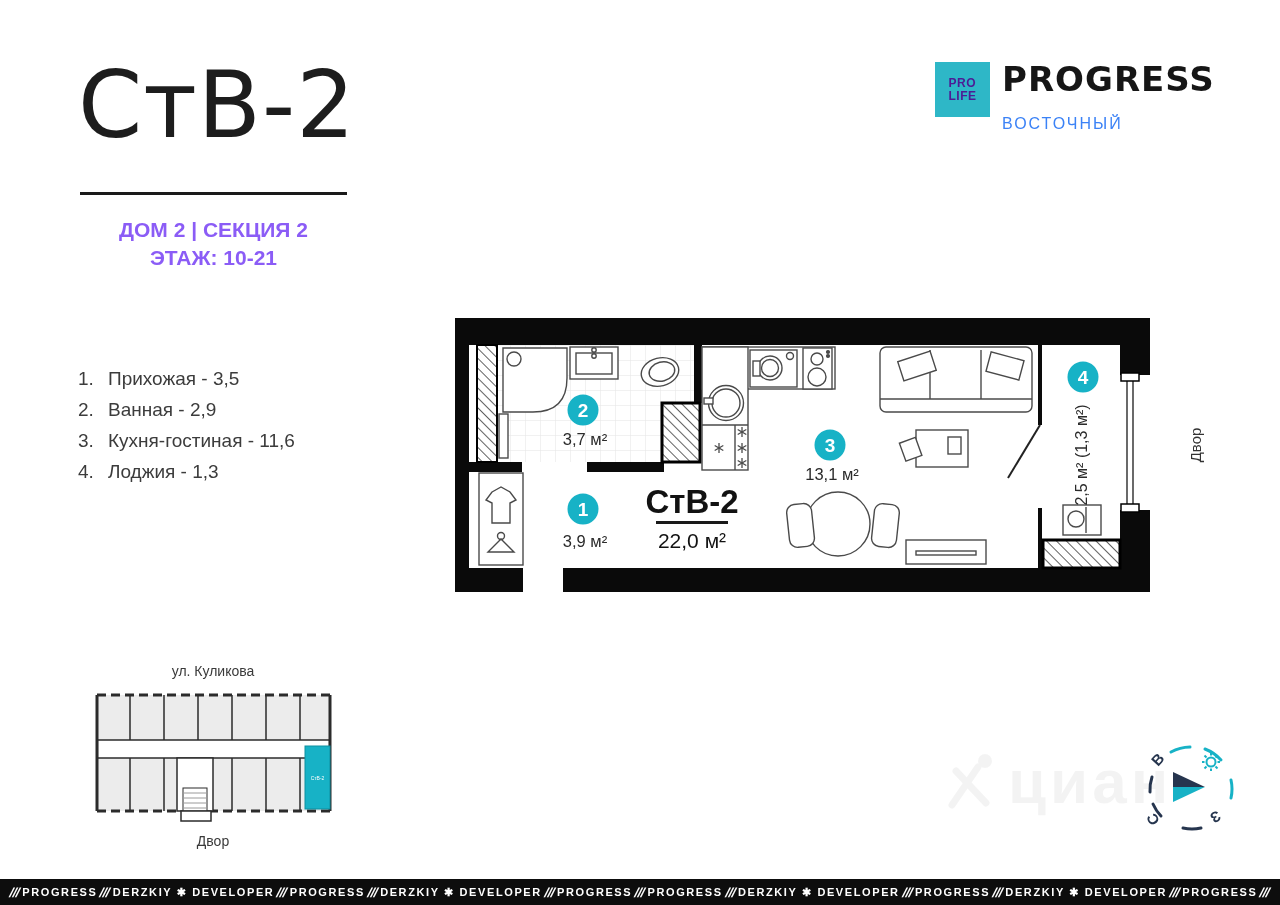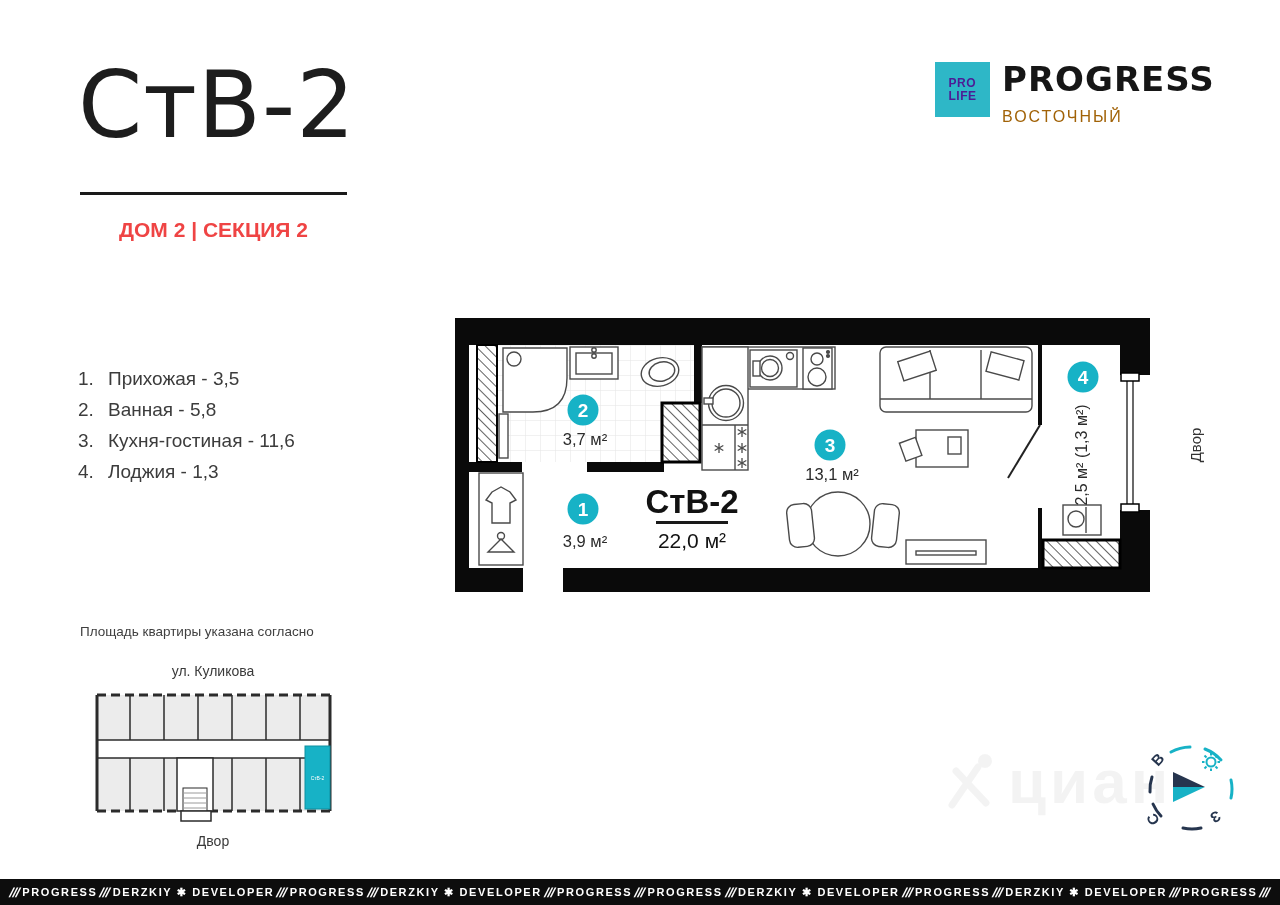--- a/index.html
+++ b/index.html
@@ -5,30 +5,30 @@
   html,body{margin:0;padding:0;background:#fff;}
   #screen{position:relative;width:1280px;height:905px;background:#fff;overflow:hidden;
           font-family:"Liberation Sans",sans-serif;color:#1d1d1d;}
   .abs{position:absolute;}
 
   
   .plan-title{left:78px;top:52px;font-family:"DejaVu Sans",sans-serif;
               font-size:92px;font-weight:500;letter-spacing:1px;color:#1d1d1d;}
   .title-rule{left:80px;top:192px;width:267px;height:3px;background:#1a1a1a;}
   .subtitle{left:80px;top:216px;width:267px;text-align:center;font-weight:bold;
-            font-size:21px;line-height:28px;color:#ef4444;}
+            font-size:21px;line-height:28px;color:#8b5cf6;}
 
   
   .brand{left:935px;top:62px;display:flex;align-items:flex-start;}
   .brand-badge{width:55px;height:55px;display:flex;align-items:center;justify-content:center;
                color:#4c1d95;font-size:12px;font-weight:bold;line-height:13px;letter-spacing:.5px;}
   .brand-text{margin-left:12px;}
   .brand-name{font-family:"DejaVu Sans",sans-serif;font-size:34px;font-weight:bold;
               letter-spacing:1px;color:#161616;line-height:34px;}
-  .brand-district{font-size:16px;letter-spacing:2px;color:#a16207;margin-top:12px;}
+  .brand-district{font-size:16px;letter-spacing:2px;color:#3b82f6;margin-top:19px;}
 
   
   .room-list{left:78px;top:368px;font-size:19px;color:#3c3c3c;}
   .room-list .row{display:flex;margin-bottom:9px;}
   .room-list .num{width:30px;}
 
   
   .total-title{left:90px;top:574px;font-size:24px;font-weight:bold;color:#101010;}
   .disclaimer{left:80px;top:622px;font-size:13.5px;line-height:20px;color:#3f3f3f;}
 
@@ -51,54 +51,54 @@
 </style>
 </head>
 <body>
 
 <div id="screen">
 
   <div class="abs plan-title">СтВ-2</div>
   <div class="abs title-rule"></div>
   <div class="abs subtitle">
     <div>ДОМ 2 | СЕКЦИЯ 2</div>
+    <div>ЭТАЖ: 10-21</div>
   </div>
 
   <div class="abs brand">
     <div class="brand-badge" id="brand-badge" style="background: rgb(46, 183, 199);">
       <div><span>PRO</span><br>
            <span>LIFE</span></div>
     </div>
     <div class="brand-text">
       <div class="brand-name">PROGRESS</div>
       <div class="brand-district">ВОСТОЧНЫЙ</div>
     </div>
   </div>
 
   <div class="abs room-list">
     <div class="row">
       <span class="num">1.</span>
       <span>Прихожая - 3,5</span>
       </div>
     <div class="row">
       <span class="num">2.</span>
-      <span>Ванная - 5,8</span>
+      <span>Ванная - 2,9</span>
       </div>
     <div class="row">
       <span class="num">3.</span>
       <span>Кухня-гостиная - 11,6</span>
       </div>
     <div class="row">
       <span class="num">4.</span>
       <span>Лоджия - 1,3</span>
       </div>
   </div>
 
   <div class="abs disclaimer">
-    <div>Площадь квартиры указана согласно</div>
   </div>
 
   <svg class="abs" style="left:85px;top:660px;" width="260" height="195" viewBox="0 0 260 195">
     <text x="128" y="16" font-size="14" fill="#3a3a3a" text-anchor="middle">ул. Куликова</text>
 
     <rect x="12" y="35" width="233" height="116" fill="#ececec" stroke="none"></rect>
     <line x1="12" y1="35" x2="245" y2="35" stroke="#2b2b2b" stroke-width="3" stroke-dasharray="9 5"></line>
     <line x1="12" y1="151" x2="245" y2="151" stroke="#2b2b2b" stroke-width="3" stroke-dasharray="9 5"></line>
     <line x1="12" y1="35" x2="12" y2="151" stroke="#2b2b2b" stroke-width="3"></line>
     <line x1="245" y1="35" x2="245" y2="151" stroke="#2b2b2b" stroke-width="3"></line>

